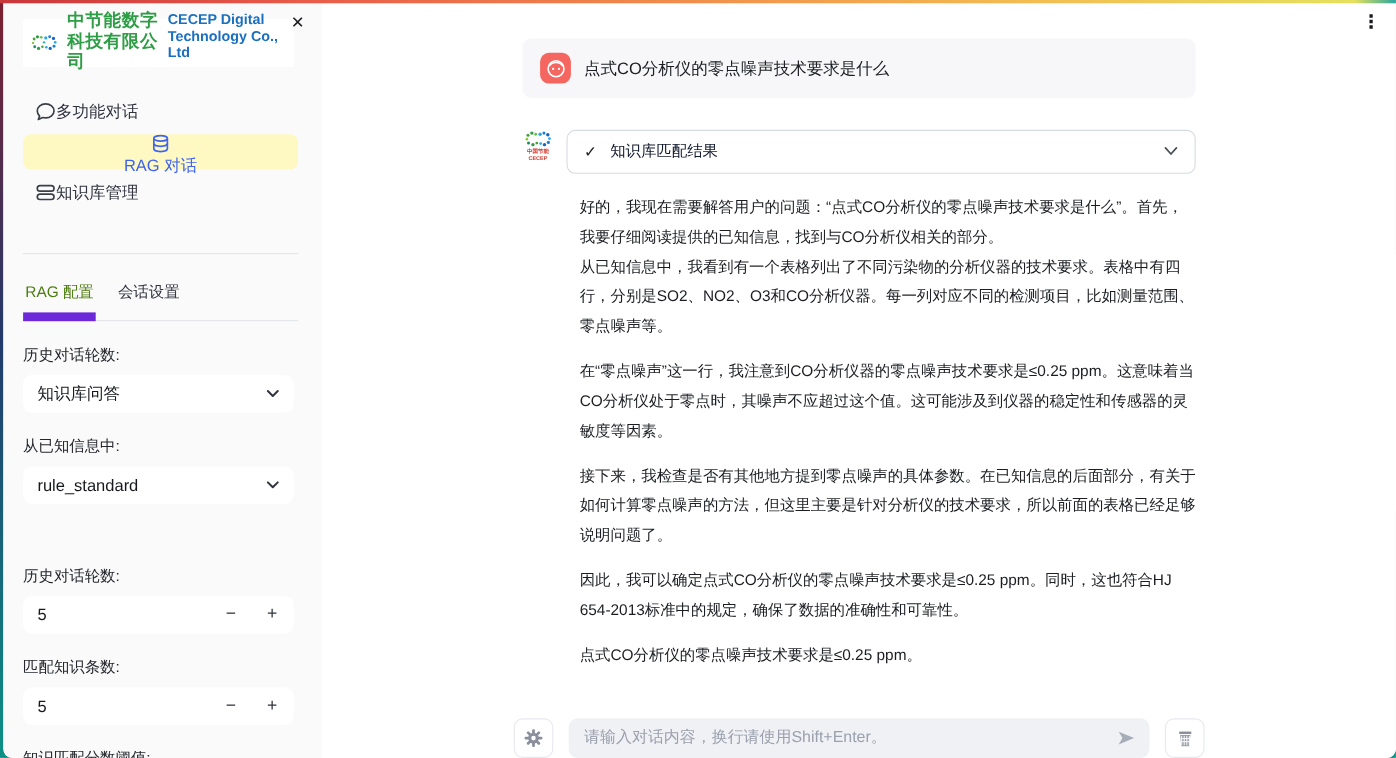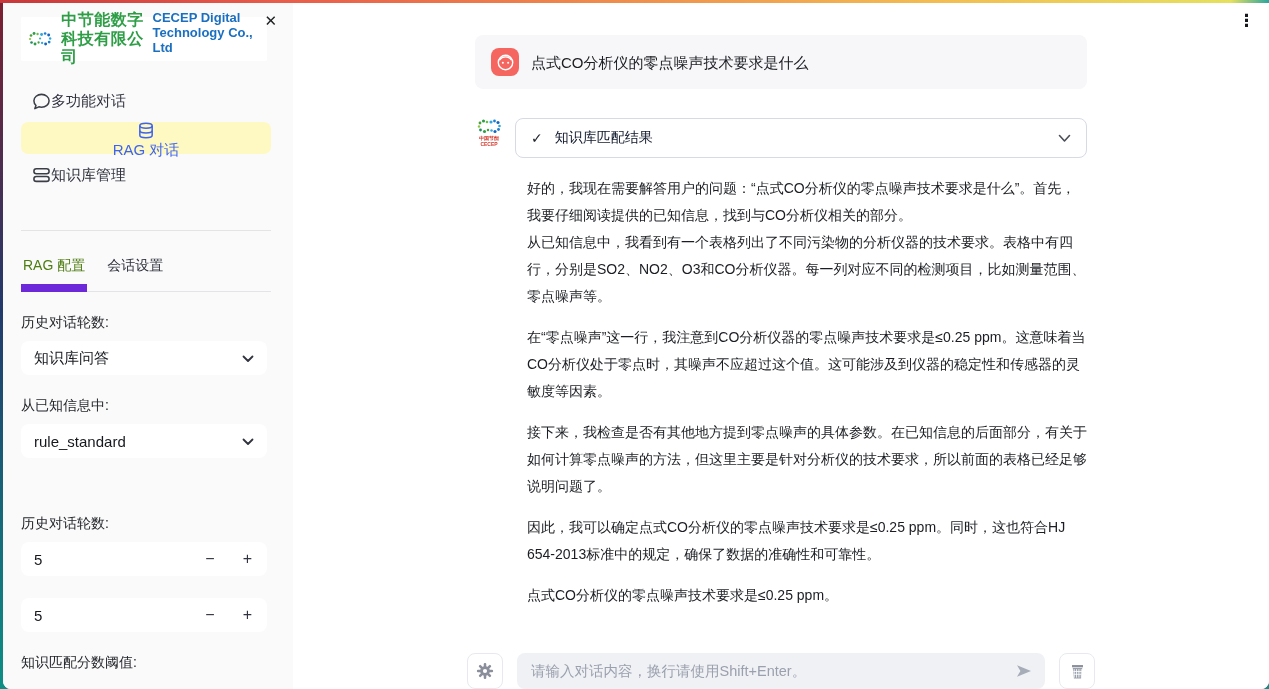--- a/index.html
+++ b/index.html
@@ -206,20 +206,21 @@
       <div class="num-box">
         <span class="num-val">5</span>
         <span class="stepper">
           <span class="step-btn">−</span>
           <span class="step-btn">+</span>
         </span>
       </div>
     </div>
 
     <div class="fgroup">
+      <div class="flabel">匹配知识条数:</div>
       <div class="num-box">
         <span class="num-val">5</span>
         <span class="stepper">
           <span class="step-btn">−</span>
           <span class="step-btn">+</span>
         </span>
       </div>
     </div>
 
     <div class="fgroup">

